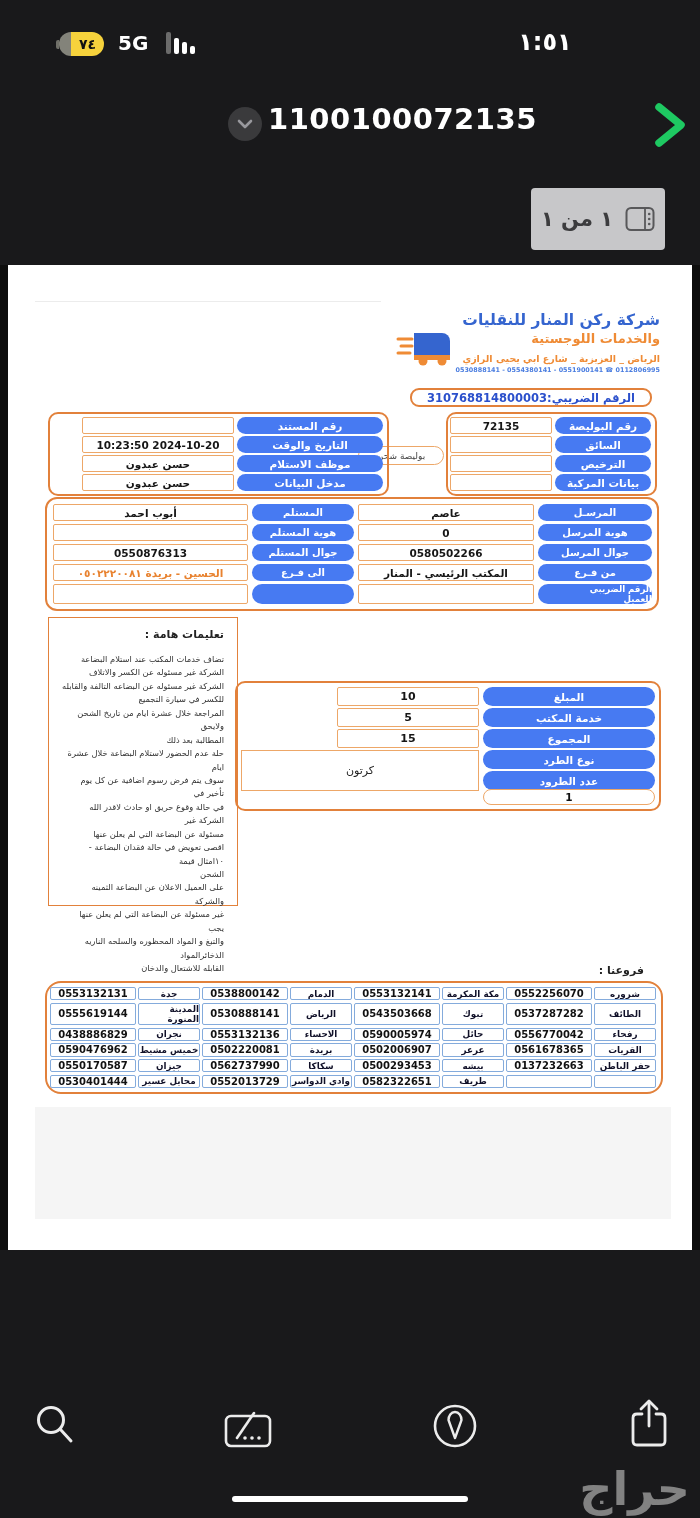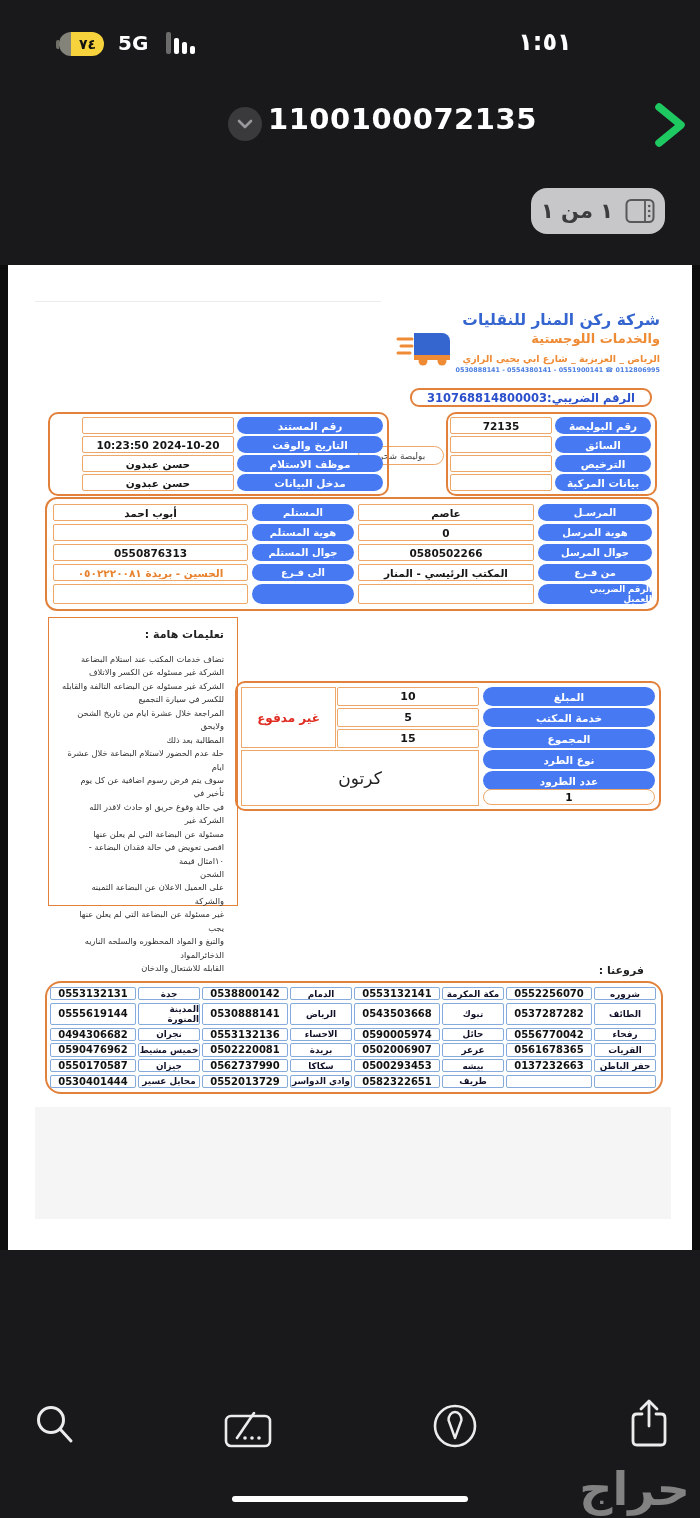--- a/index.html
+++ b/index.html
@@ -22,21 +22,21 @@
   .sigbars i { display:block; width:5px; border-radius:2px; background:#fff; }
   .sig4 { height:22px; background:#6b6b6b !important; }
   .sig3 { height:16px; } .sig2 { height:12px; } .sig1 { height:8px; }
   .clock { left:490px; top:28px; width:110px; text-align:center; color:#fff; font-size:24px; font-weight:700; }
 
   
   .disclose { left:228px; top:107px; width:34px; height:34px; border-radius:50%; background:#3a3a3c;
               display:flex; align-items:center; justify-content:center; }
   .doc-title { left:268px; top:102px; width:220px; color:#fff; font-size:29px; font-weight:700; letter-spacing:.5px; }
   .fwd-chevron { left:650px; top:102px; }
-  .pagepill { left:531px; top:188px; width:134px; height:46px; background:#c7c7c9; border-radius:16px;
+  .pagepill { left:531px; top:188px; width:134px; height:62px; background:#c7c7c9; border-radius:4px;
               display:flex; align-items:center; justify-content:center; gap:12px; }
   .pagepill span { color:#3c3c3e; font-size:21px; font-weight:600; }
 
   
   .page { left:8px; top:265px; width:684px; height:985px; background:#ffffff; position:absolute; }
   .topline { left:27px; top:36px; width:346px; height:1px; background:#ececec; }
   .grayblock { left:27px; top:842px; width:636px; height:112px; background:#f5f5f5; }
 
   .logo { right:32px; top:46px; width:266px; direction:rtl; text-align:right; }
   .logo-name1 { color:#3565cf; font-size:15.5px; font-weight:bold; }
@@ -72,22 +72,22 @@
                   padding:10px 13px; direction:rtl; text-align:right; }
   .instructions h3 { font-size:11px; color:#222; margin-bottom:12px; }
   .instructions p { font-size:8.3px; color:#333; line-height:1.62; white-space:pre-line; }
 
   .charges { left:227px; top:416px; width:426px; height:130px; border:2px solid #e2813b; border-radius:10px; }
   .charges .pill { position:absolute; right:4px; width:172px; height:19px; }
   .charges .vbox { position:absolute; right:180px; width:142px; height:19px; font-size:11px; }
   .unpaid { position:absolute; left:4px; top:4px; width:95px; height:61px; border:1.5px solid #eda768;
             display:flex; align-items:center; justify-content:center; color:#e02b20;
             font-size:12px; font-weight:bold; }
-  .carton { position:absolute; left:4px; top:67px; width:238px; height:56px; border:1.5px solid #eda768;
-            display:flex; align-items:center; justify-content:center; font-size:17px; color:#222; }
+  .carton { position:absolute; left:4px; top:67px; width:238px; height:41px; border:1.5px solid #eda768;
+            display:flex; align-items:center; justify-content:center; font-size:11px; color:#222; }
   .countbox { position:absolute; right:4px; top:106px; width:172px; height:16px; border:1.5px solid #eda768;
               border-radius:8px; display:flex; align-items:center; justify-content:center;
               font-size:10.5px; font-weight:bold; color:#111; }
 
   .branches-title { right:48px; top:692px; direction:rtl; font-size:11px; font-weight:bold; color:#222;margin-top:7px; }
   .branches { left:37px; top:716px; width:618px; height:113px; border:2px solid #e2813b; border-radius:16px;
               padding:4px 5px; display:grid; direction:rtl; grid-template-columns:62px 86px 62px 86px 62px 86px 62px 86px;
               gap:2.5px 2px; }
   .bcell { background:#fff; border:1.4px solid #84abdc; border-radius:2px; display:flex;
            align-items:center; justify-content:center; overflow:hidden; }
@@ -239,21 +239,20 @@
 
     <div class="abs charges">
       <div class="pill" style="top:4px">المبلغ</div>
       <div class="pill" style="top:25px">خدمة المكتب</div>
       <div class="pill" style="top:46px">المجموع</div>
       <div class="pill" style="top:67px">نوع الطرد</div>
       <div class="pill" style="top:88px">عدد الطرود</div>
       <div class="vbox" style="top:4px">10</div>
       <div class="vbox" style="top:25px">5</div>
       <div class="vbox" style="top:46px">15</div>
-      <div class="unpaid">غير مدفوع</div>
       <div class="carton">كرتون</div>
       <div class="countbox">1</div>
     </div>
 
     <div class="abs branches-title">فروعنا :</div>
     <div class="abs branches">
       <div class="bcell bcity">شروره</div>
       <div class="bcell bphone">0552256070</div>
       <div class="bcell bcity">مكة المكرمة</div>
       <div class="bcell bphone">0553132141</div>
@@ -271,21 +270,21 @@
       <div class="bcell bcity">المدينة المنورة</div>
       <div class="bcell bphone">0555619144</div>
 
       <div class="bcell bcity">رفحاء</div>
       <div class="bcell bphone">0556770042</div>
       <div class="bcell bcity">حائل</div>
       <div class="bcell bphone">0590005974</div>
       <div class="bcell bcity">الاحساء</div>
       <div class="bcell bphone">0553132136</div>
       <div class="bcell bcity">نجران</div>
-      <div class="bcell bphone">0494306682</div>
+      <div class="bcell bphone">0438886829</div>
 
       <div class="bcell bcity">القريات</div>
       <div class="bcell bphone">0561678365</div>
       <div class="bcell bcity">عرعر</div>
       <div class="bcell bphone">0502006907</div>
       <div class="bcell bcity">بريدة</div>
       <div class="bcell bphone">0502220081</div>
       <div class="bcell bcity">خميس مشيط</div>
       <div class="bcell bphone">0590476962</div>
 

